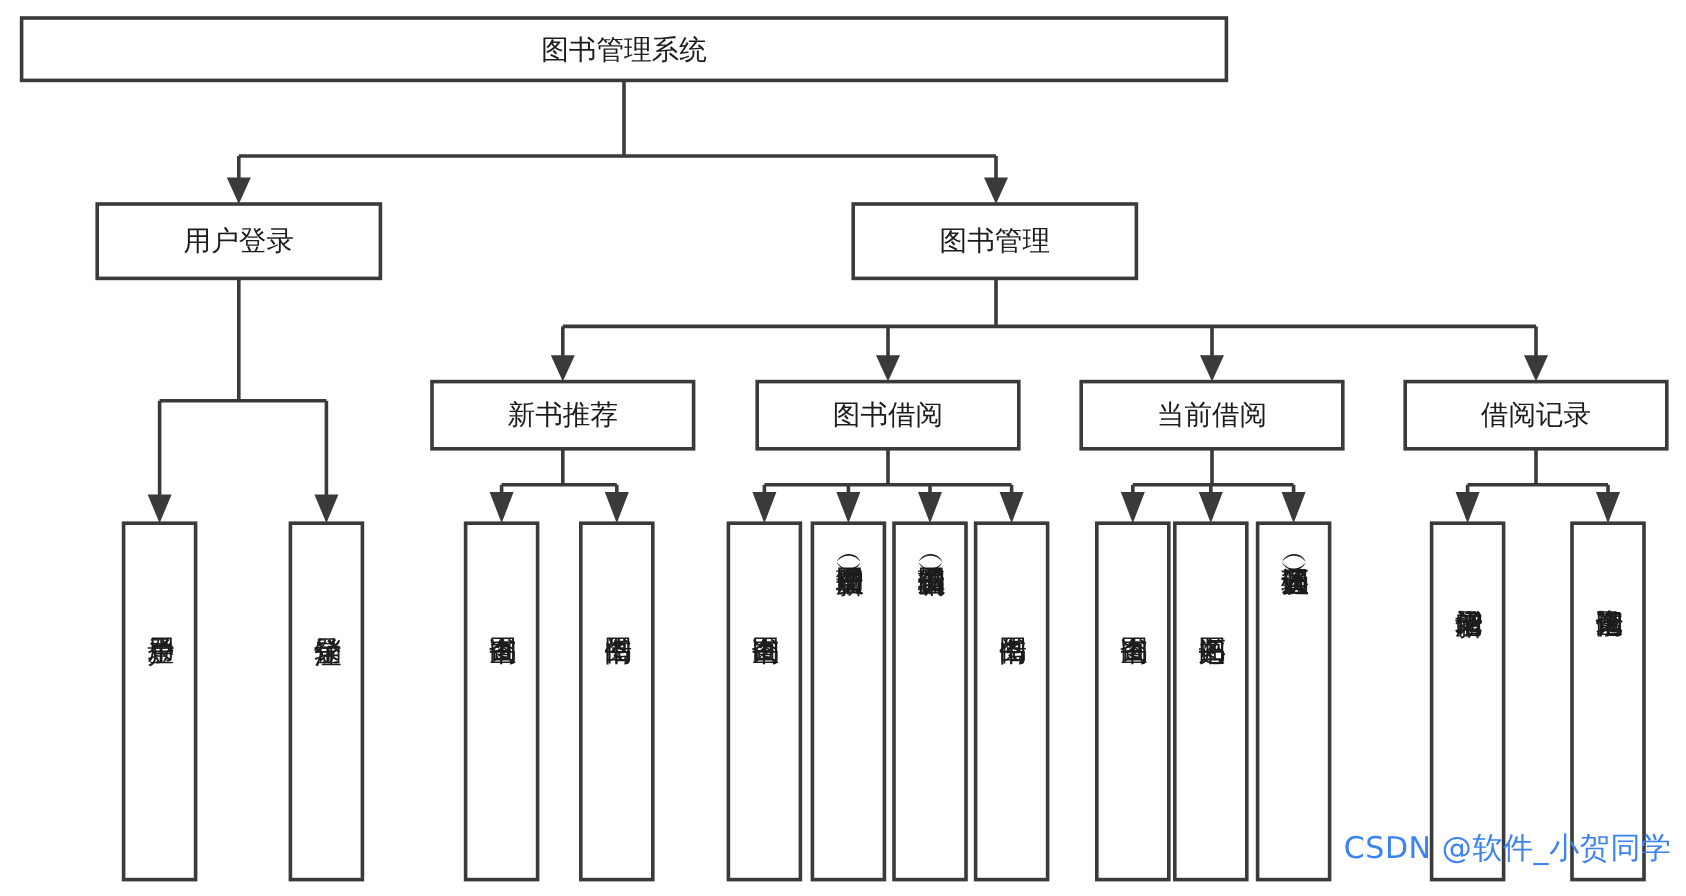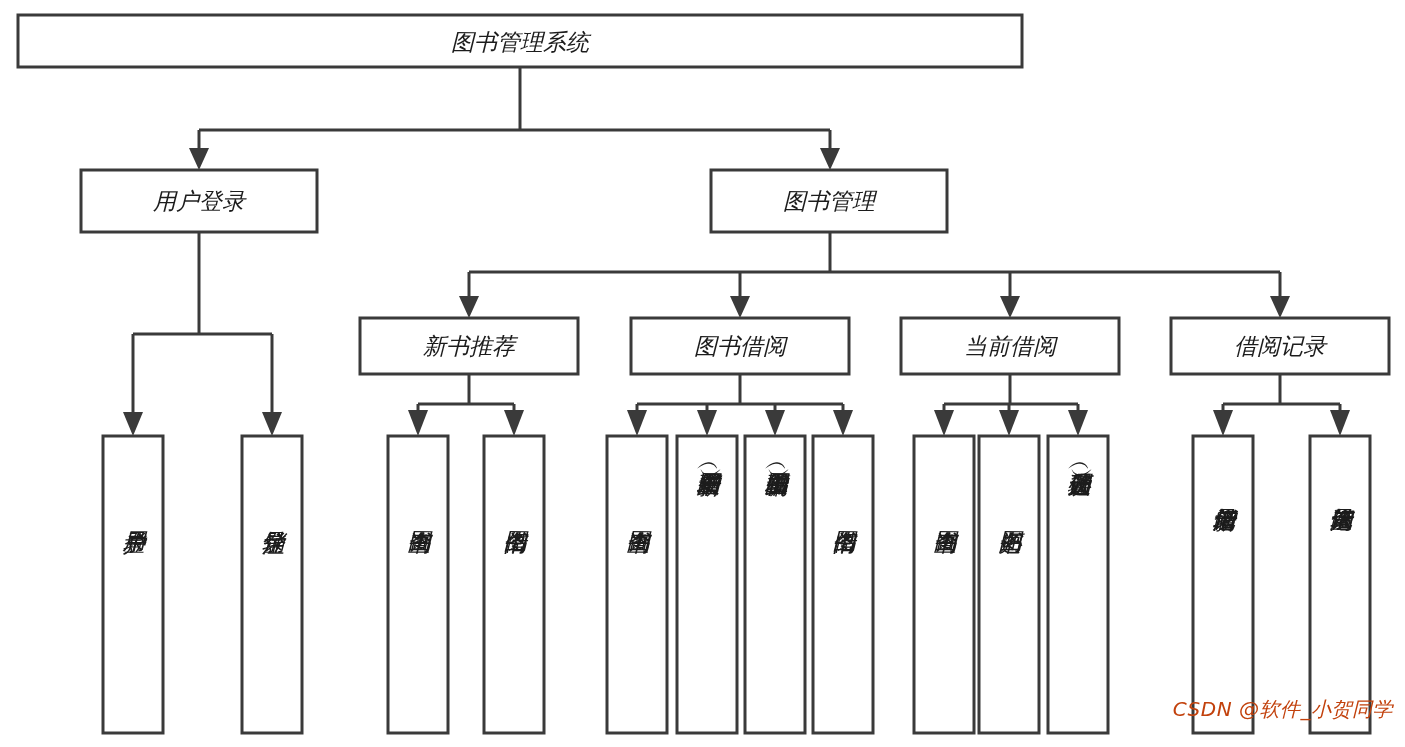--- a/index.html
+++ b/index.html
@@ -12,21 +12,20 @@
     font-family: "DejaVu Sans", "Liberation Sans", sans-serif;
     width: 1405px;
     height: 747px;
     overflow: hidden;
   }
   #diagram-root {
     position: relative;
     width: 1405px;
     height: 727px;
     background: #ffffff;
-    font-style: italic;
   }
   svg.diagram-canvas {
     position: absolute;
     left: 0;
     top: 0;
     width: 1405px;
     height: 747px;
     display: block;
   }
   .node-box {
@@ -57,22 +56,22 @@
     fill: #1c1c1c;
     writing-mode: vertical-rl;
     text-orientation: upright;
     dominant-baseline: middle;
   }
   .watermark-text {
     position: absolute;
     right: 12px;
     bottom: 4px;
     font-family: "DejaVu Sans", "Liberation Sans", sans-serif;
-    font-size: 20px;
-    color: #c2410c;
+    font-size: 25px;
+    color: #3b82f6;
     white-space: nowrap;
     letter-spacing: 0.5px;
     user-select: none;
   }
 </style>
 </head>
 <body>
 
 <div id="diagram-root">
 

